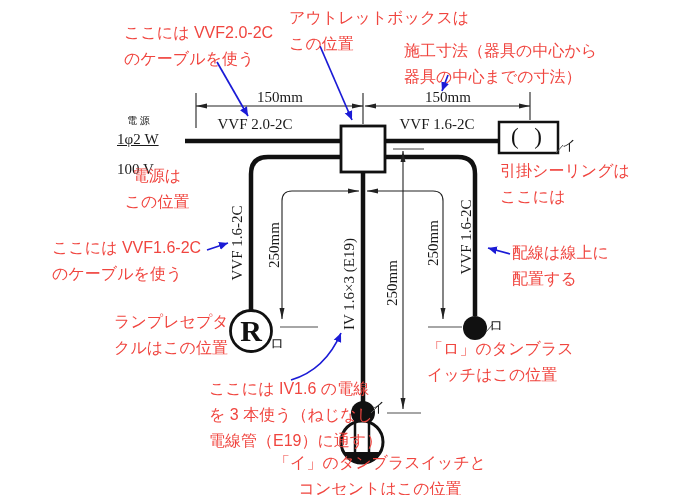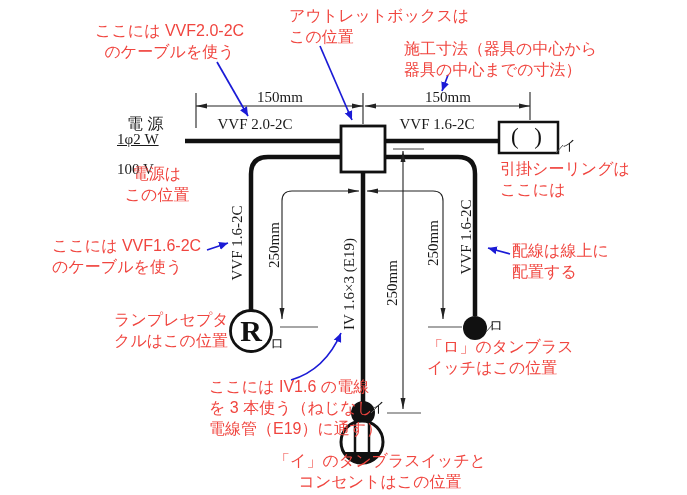--- a/index.html
+++ b/index.html
@@ -2,34 +2,34 @@
 <html><head>
 <meta charset="utf-8">
 <style>
   html,body { margin:0; padding:0; background:#ffffff; }
   #stage {
     position:relative; width:687px; height:495px; background:#ffffff;
     font-family:"Liberation Sans", sans-serif; overflow:hidden;
   }
   #diagram-svg { position:absolute; left:0; top:0; }
   .red-note {
-    position:absolute; color:#f0453f; font-size:16px; line-height:21px;
+    position:absolute; color:#f0453f; font-size:16px; line-height:26px;
     white-space:pre-line; font-family:"Liberation Sans", sans-serif;
   }
   .blk-label {
     position:absolute; color:#1a1a1a; font-size:15px;
     font-family:"Liberation Serif", serif; white-space:nowrap;
   }
   .ctr { transform:translate(-50%,-50%); }
   .rot { transform:translate(-50%,-50%) rotate(-90deg); }
   .cjk {
     position:absolute; color:#1a1a1a; font-size:14px;
     font-family:"Liberation Sans", sans-serif; white-space:nowrap;
   }
-  .power-head { font-size:16px; font-family:"Liberation Sans", sans-serif; }
+  .power-head { font-size:10px; font-family:"Liberation Sans", sans-serif; }
   .device-r {
     position:absolute; color:#111; font-size:30px; font-weight:600;
     font-family:"Liberation Serif", serif; transform:translate(-50%,-54%);
   }
   .rosette-glyph {
     position:absolute; color:#111; font-size:23px; letter-spacing:5px;
     font-family:"Liberation Serif", serif; transform:translate(-50%,-54%);
   }
 </style>
 </head>
@@ -120,21 +120,21 @@
   <div class="blk-label rot" style="left:466px; top:237px;">VVF 1.6-2C</div>
 
   <div class="device-r" style="left:251px; top:332px;">R</div>
   <div class="rosette-glyph" style="left:529px; top:138px;">( )</div>
 
   <div class="cjk" style="left:562px; top:137px;">イ</div>
   <div class="cjk" style="left:489px; top:317px;">ロ</div>
   <div class="cjk" style="left:371px; top:399px;">イ</div>
   <div class="cjk" style="left:270px; top:335px;">ロ</div>
 
-  <div class="red-note" style="left:95px; top:20px;text-align:center;">ここには VVF2.0-2C
+  <div class="red-note" style="left:124px; top:20px;">ここには VVF2.0-2C
 のケーブルを使う</div>
   <div class="red-note" style="left:289px; top:5px;">アウトレットボックスは
 この位置</div>
   <div class="red-note" style="left:404px; top:38px;">施工寸法（器具の中心から
 器具の中心までの寸法）</div>
   <div class="red-note" style="left:500px; top:158px;">引掛シーリングは
 ここには</div>
   <div class="red-note" style="left:111px; top:163px; width:92px; text-align:center;">電源は
 この位置</div>
   <div class="red-note" style="left:52px; top:235px;">ここには VVF1.6-2C

